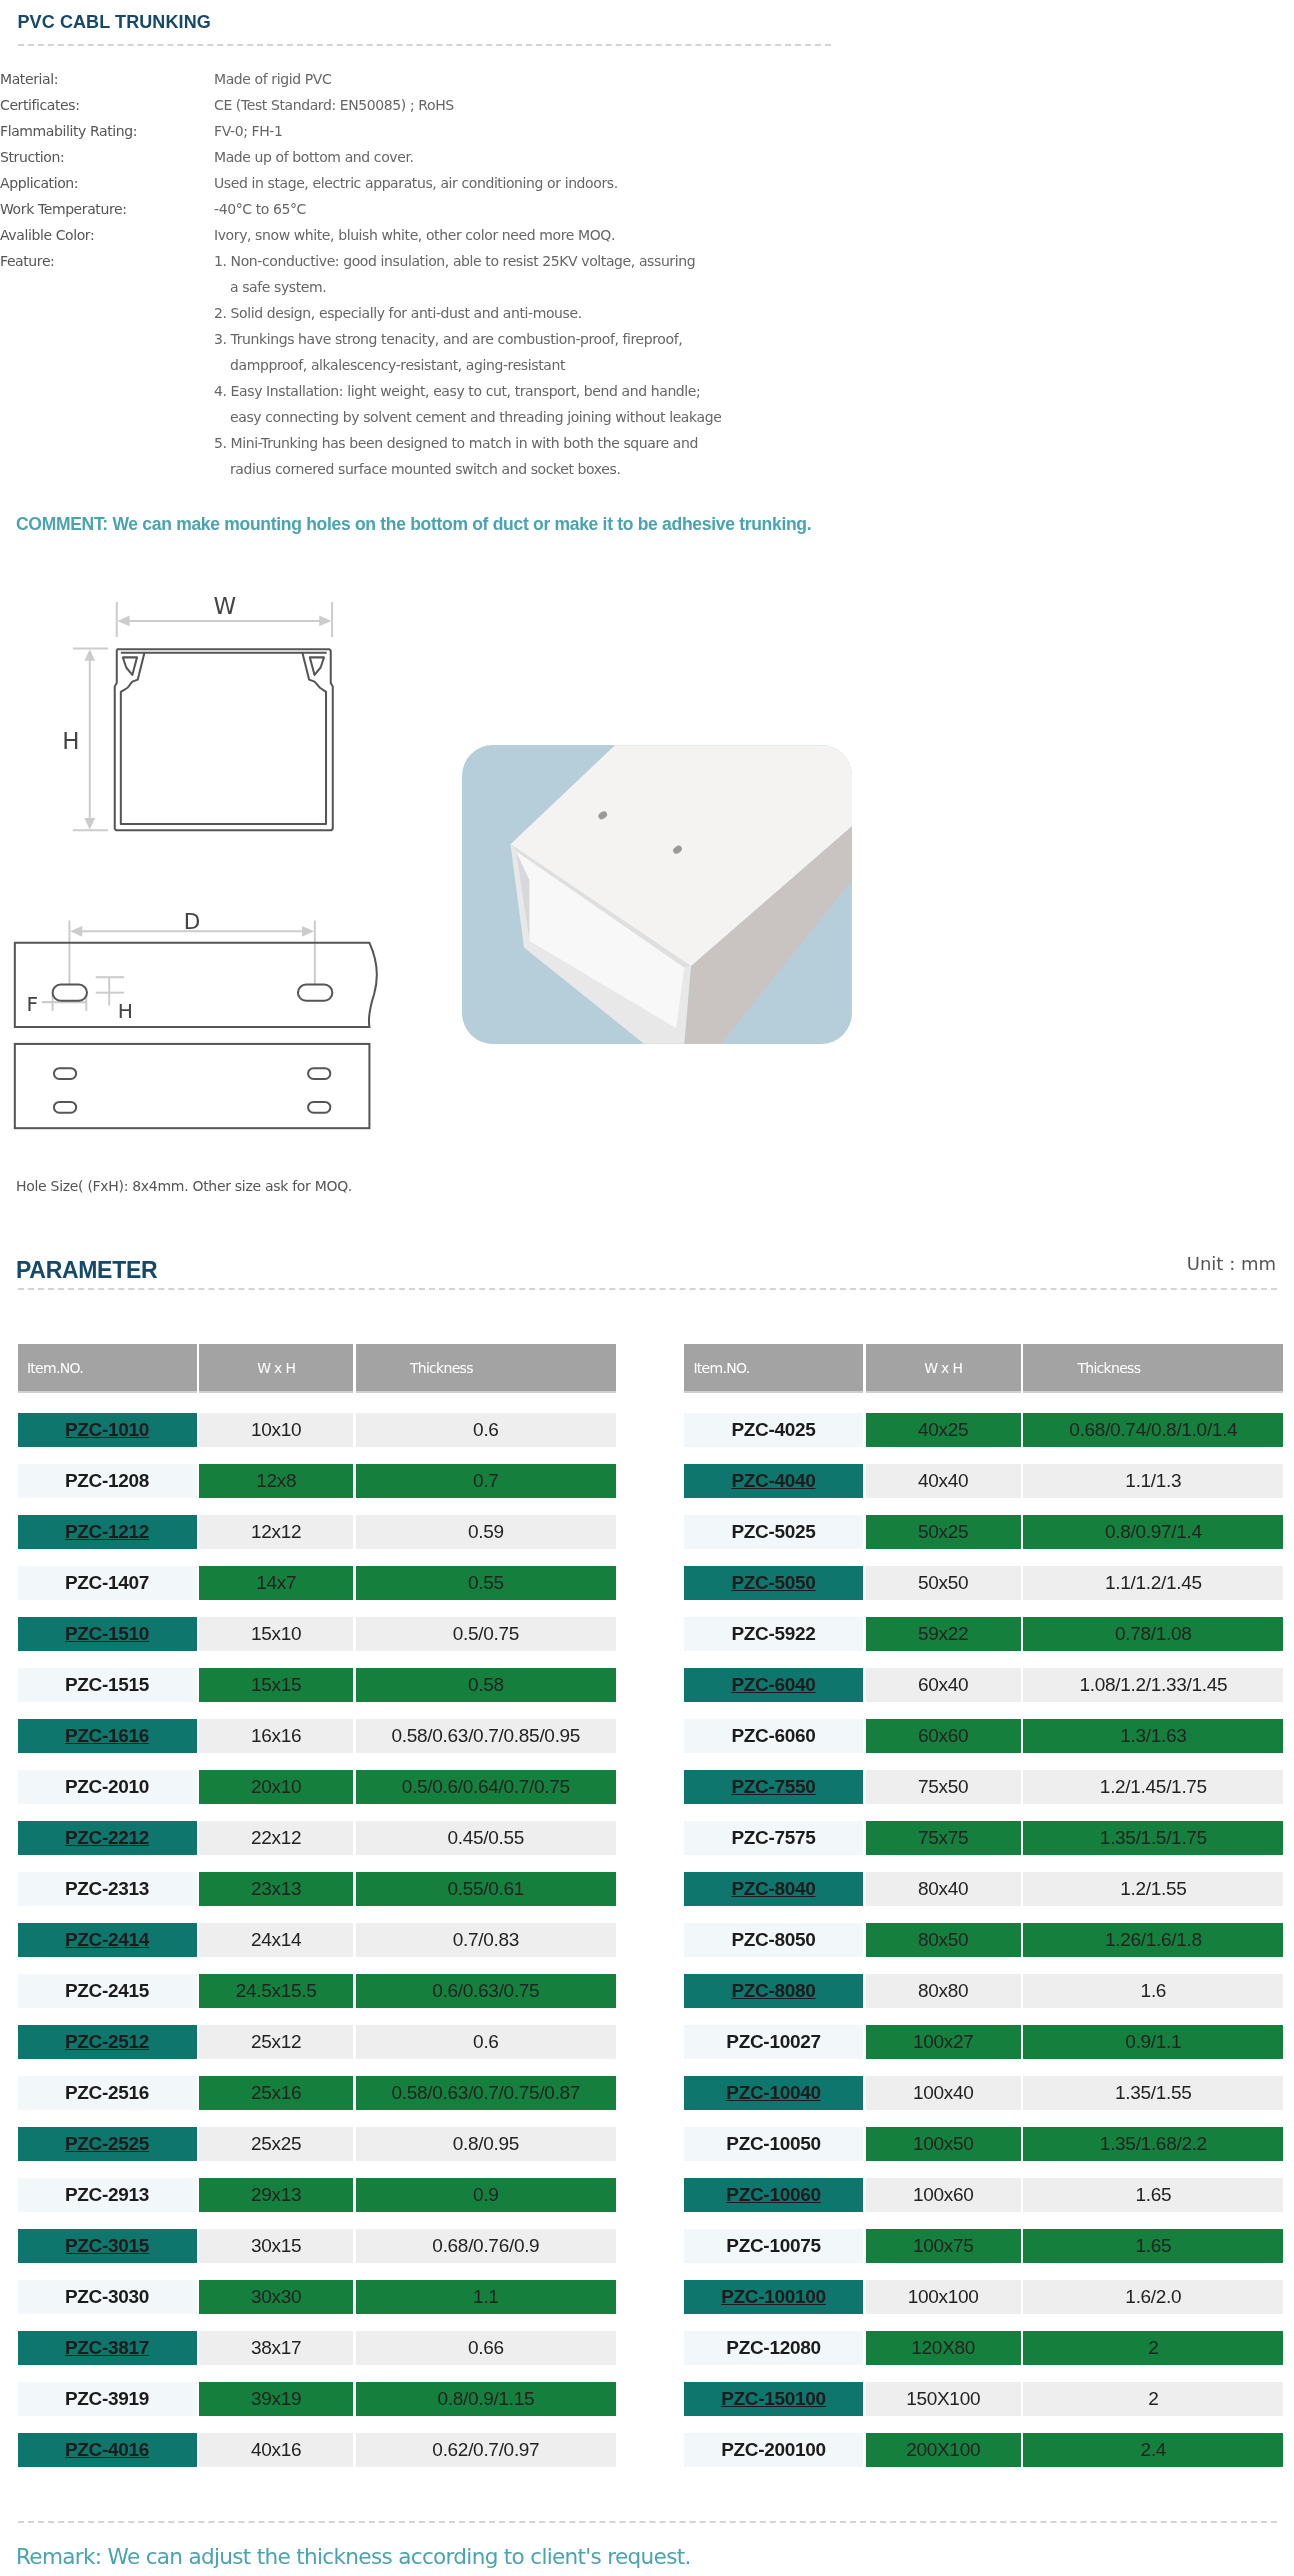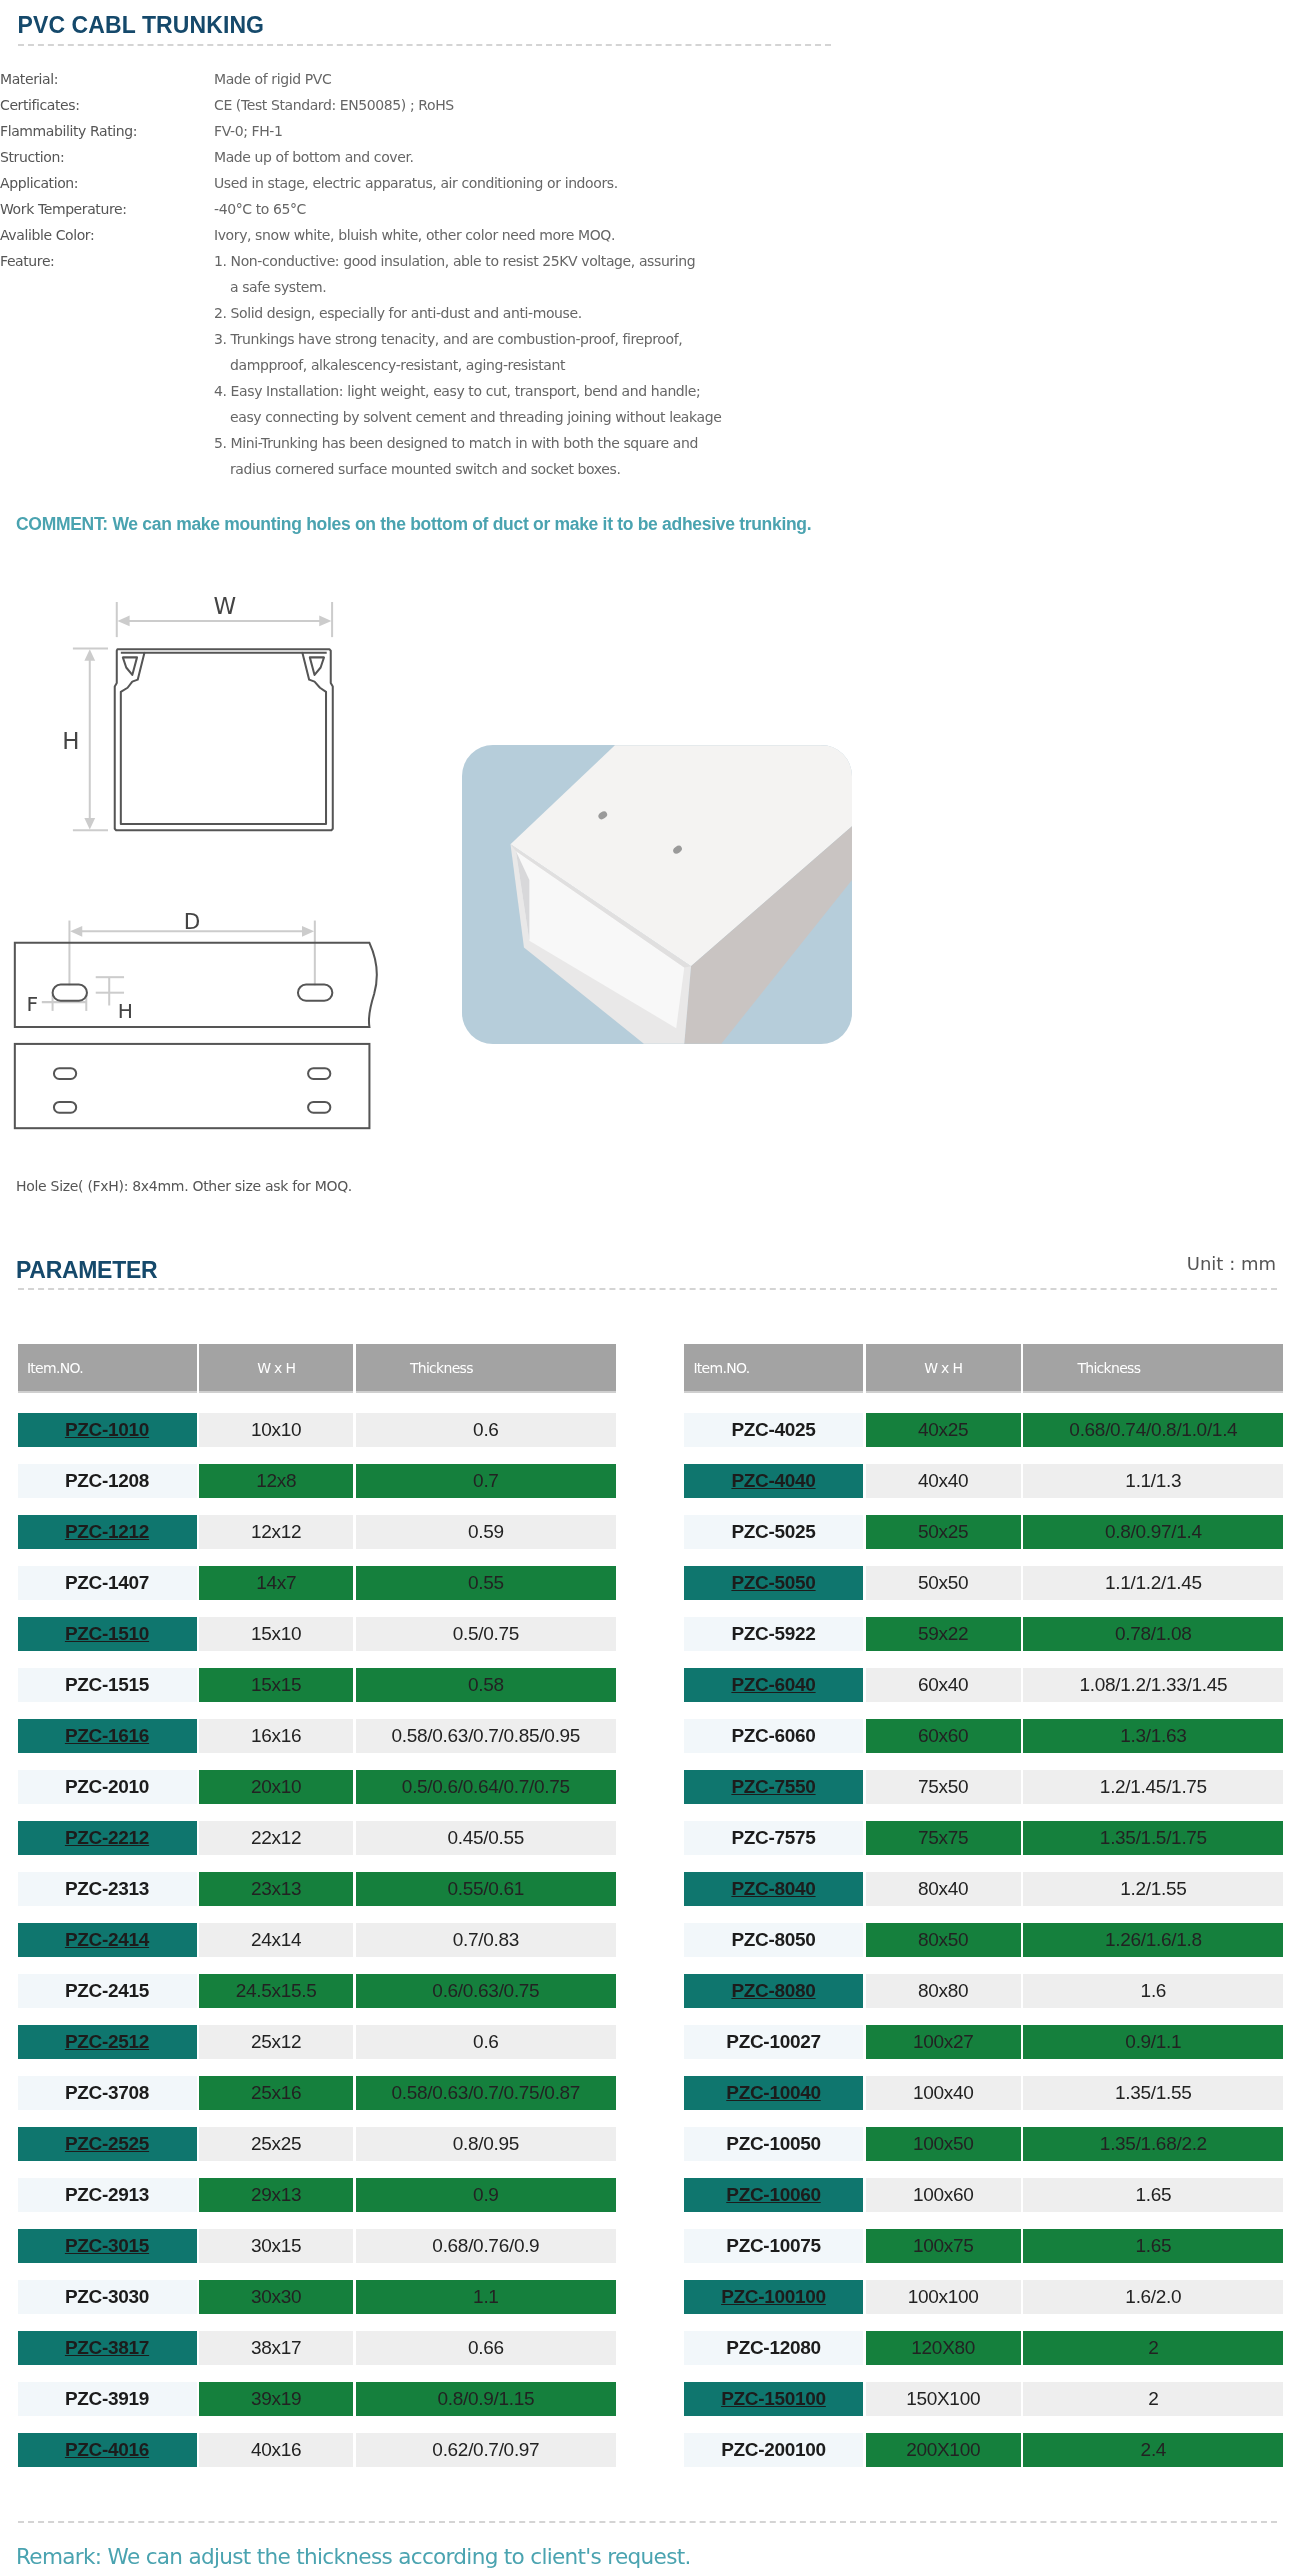--- a/index.html
+++ b/index.html
@@ -1,18 +1,18 @@
 <!DOCTYPE html>
 <html style="font-size:10.8px"><head>
 <meta charset="utf-8">
 <style>
   html, body { margin:0; padding:0; background:#ffffff; }
   body { width:1294px; height:2576px; position:relative; overflow:hidden; font-family:"Liberation Sans", sans-serif; color:#444; }
   .abs { position:absolute; }
-  .title { left:17.5px; top:12px; font-size:23px; font-weight:bold; color:#15496b; letter-spacing:0.1px; white-space:nowrap; }
+  .title { left:17.5px; top:12px; font-size:18px; font-weight:bold; color:#15496b; letter-spacing:0.1px; white-space:nowrap; }
   .dash { position:absolute; height:0; border-top:2px dashed #d4d4d4; }
   .spec { position:absolute; left:0; top:66px; width:876px; }
   .spec-row { display:flex; font-family:"DejaVu Sans", sans-serif; font-size:14px; line-height:26px; }
   .spec-label { width:175px; text-align:left; font-weight:normal; color:#555; flex:none; letter-spacing:-0.4px; }
   .spec-value { margin-left:39px; color:#666; letter-spacing:-0.4px; }
   .feat-line { padding-left:0; }
   .feat-cont { padding-left:16px; }
   .comment { left:16px; top:514px; font-size:17.5px; font-weight:bold; color:#4aa3b0; white-space:nowrap; letter-spacing:-0.3px; }
   .holesize { left:16px; top:1178px; font-family:"DejaVu Sans", sans-serif; font-size:14px; color:#555; white-space:nowrap; letter-spacing:-0.3px; }
   .param-title { left:16px; top:1257px; font-size:23px; font-weight:bold; color:#15496b; letter-spacing:-0.3px; }
@@ -226,21 +226,21 @@
         <div class="cell c1 w1">PZC-2415</div>
         <div class="cell c2 w2">24.5x15.5</div>
         <div class="cell c3 w3">0.6/0.63/0.75</div>
       </div>
       <div class="row dark">
         <div class="cell c1 w1">PZC-2512</div>
         <div class="cell c2 w2">25x12</div>
         <div class="cell c3 w3">0.6</div>
       </div>
       <div class="row light">
-        <div class="cell c1 w1">PZC-3708</div>
+        <div class="cell c1 w1">PZC-2516</div>
         <div class="cell c2 w2">25x16</div>
         <div class="cell c3 w3">0.58/0.63/0.7/0.75/0.87</div>
       </div>
       <div class="row dark">
         <div class="cell c1 w1">PZC-2525</div>
         <div class="cell c2 w2">25x25</div>
         <div class="cell c3 w3">0.8/0.95</div>
       </div>
       <div class="row light">
         <div class="cell c1 w1">PZC-2913</div>

